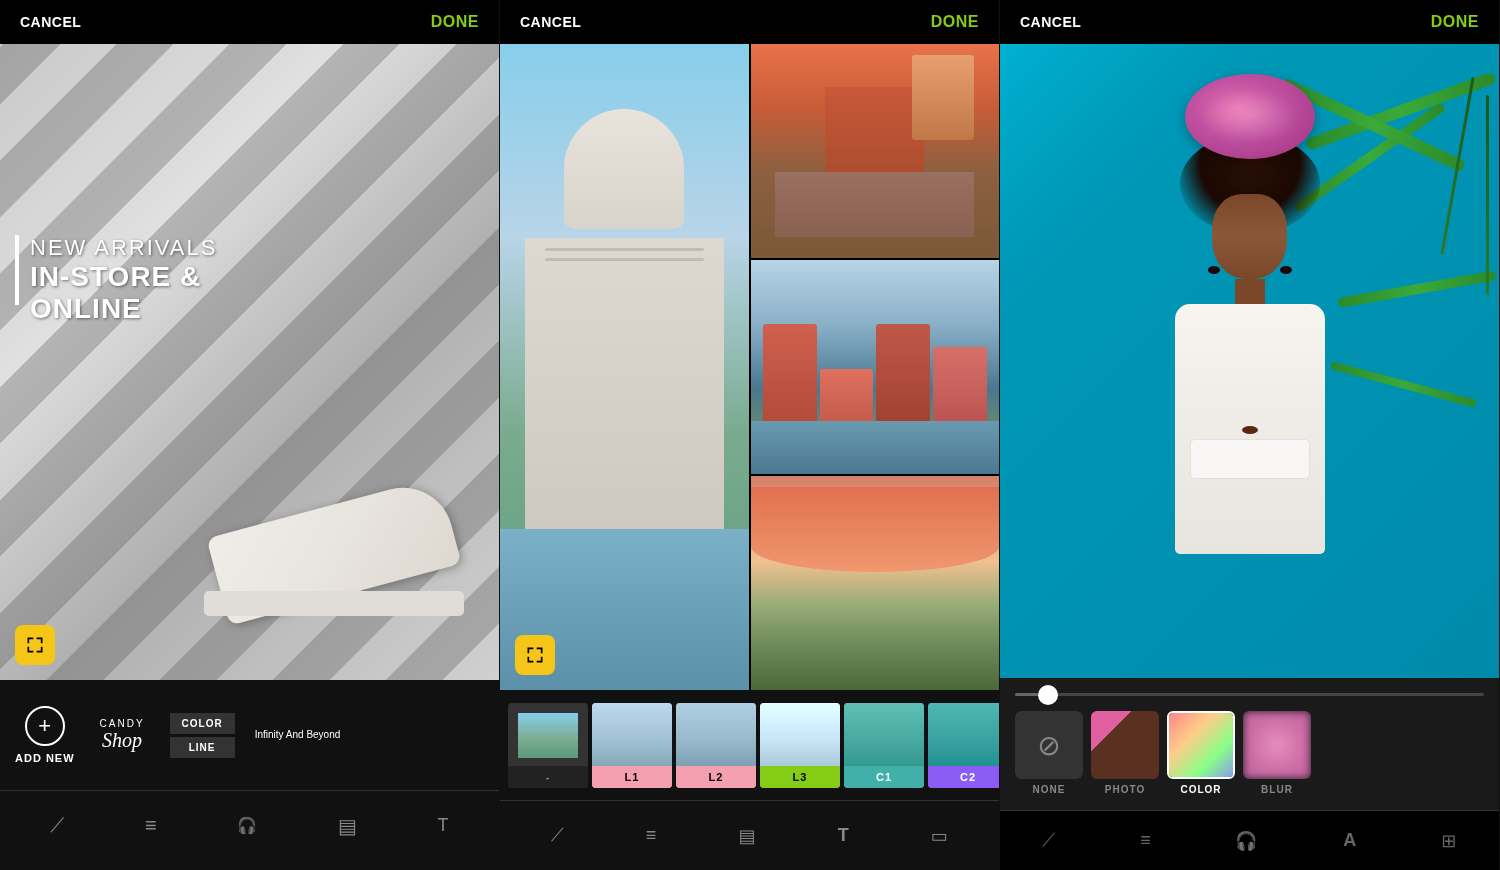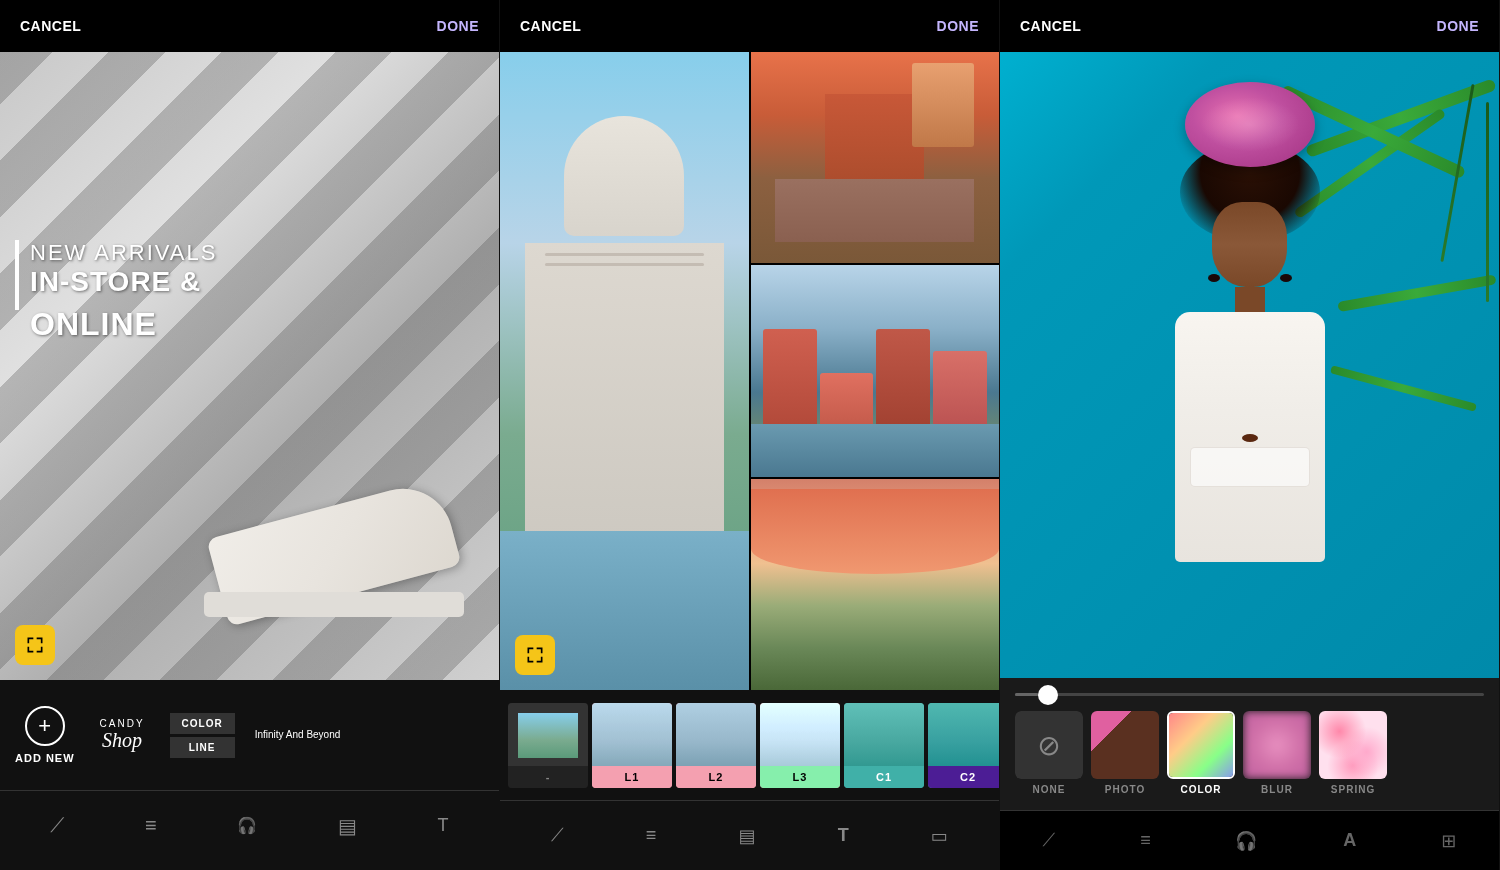--- a/index.html
+++ b/index.html
@@ -17,38 +17,38 @@
       width: 500px;
       height: 870px;
       display: flex;
       flex-direction: column;
       background: #000;
       border-right: 1px solid #111;
     }
 
     
     .top-bar {
-      height: 52px;
+      height: 44px;
       display: flex;
       align-items: center;
       justify-content: space-between;
       padding: 0 20px;
       background: #000;
       flex-shrink: 0;
     }
     .top-bar-cancel {
       color: #fff;
       font-size: 14px;
       font-weight: 600;
       letter-spacing: 0.5px;
       cursor: pointer;
     }
     .top-bar-done {
-      color: #c4b5fd;
-      font-size: 14px;
+      color: #84cc16;
+      font-size: 16px;
       font-weight: 600;
       letter-spacing: 0.5px;
       cursor: pointer;
     }
 
     
     .image-area {
       flex: 1;
       position: relative;
       overflow: hidden;
@@ -91,25 +91,24 @@
       letter-spacing: 2px;
       text-shadow: 1px 1px 3px rgba(0,0,0,0.5);
     }
     .panel1-text-overlay .line2 {
       font-size: 28px;
       font-weight: 800;
       letter-spacing: 1px;
       text-shadow: 1px 1px 3px rgba(0,0,0,0.5);
     }
     .panel1-text-overlay .line3 {
-      font-size: 32px;
+      font-size: 28px;
       font-weight: 800;
       letter-spacing: 1px;
       text-shadow: 1px 1px 3px rgba(0,0,0,0.5);
-      margin-top: 8px;
     }
     .panel1-text-overlay .bar {
       width: 4px;
       height: 70px;
       background: #fff;
       position: absolute;
       left: -15px;
       top: 0;
     }
 
@@ -387,25 +386,25 @@
       font-weight: 600;
       letter-spacing: 1px;
       color: #000;
     }
     .filter-minus { background: #222; }
     .filter-l1 { background: #f4a0b0; }
     .filter-l1 .filter-thumb-label { background: #f4a0b0; }
     .filter-l2 { background: #f4a0b0; }
     .filter-l2 .filter-thumb-label { background: #f4a0b0; }
     .filter-l3 { background: #f4a0b0; }
-    .filter-l3 .filter-thumb-label { background: #86efac; }
+    .filter-l3 .filter-thumb-label { background: #84cc16; }
     .filter-c1 { background: #40b0a8; }
     .filter-c1 .filter-thumb-label { background: #40b0a8; color: #fff; }
     .filter-c2 { background: #40b0a8; }
-    .filter-c2 .filter-thumb-label { background: #4c1d95; color: #fff; margin-top: 33px; }
+    .filter-c2 .filter-thumb-label { background: #8b5cf6; color: #fff; margin-top: 33px; }
 
     
 
     
     .panel3 .image-area {
       background: #00aacc;
     }
 
     .fashion-photo {
       width: 100%;
@@ -855,26 +854,20 @@
         <span class="bg-option-label">COLOR</span>
       </div>
 
       <div class="bg-option">
         <div class="bg-option-img">
           <div class="blur-opt"></div>
         </div>
         <span class="bg-option-label">BLUR</span>
       </div>
 
-      <div class="bg-option">
-        <div class="bg-option-img">
-          <div class="spring-opt"></div>
-        </div>
-        <span class="bg-option-label">SPRING</span>
-      </div>
 
 
     </div>
   </div>
 
   <div class="panel3-icon-bar">
     <span class="p3-icon">⟋</span>
     <span class="p3-icon">≡</span>
     <span class="p3-icon">🎧</span>
     <span class="p3-icon" style="font-weight:700;font-size:18px;">A</span>

